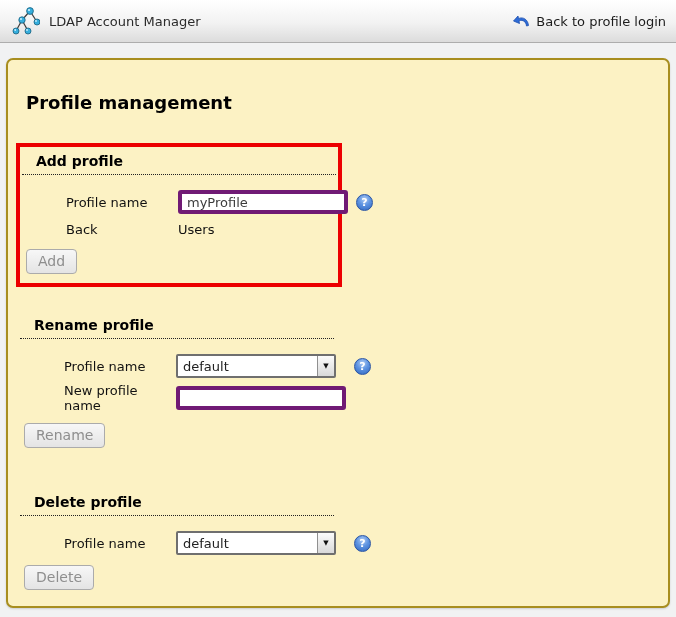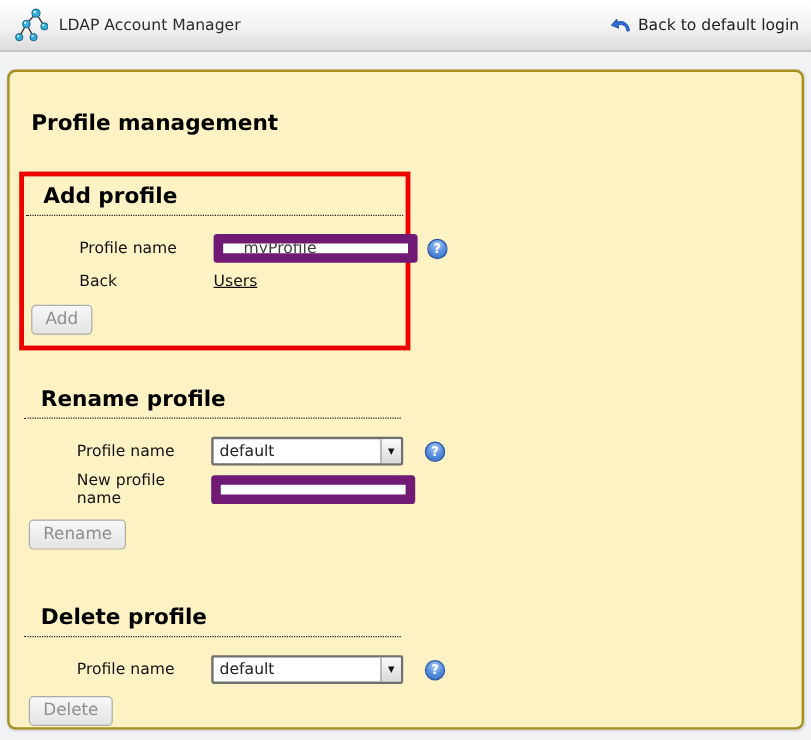--- a/index.html
+++ b/index.html
@@ -44,41 +44,41 @@
   .highlight-box {
     margin: 30px 0 0 8px;
     width: 326px;
     border: 4px solid #EC0000;
     padding: 6px 2px 9px 2px;
   }
   .section { width: 314px; }
   .section-rename { margin: 30px 0 0 12px; }
   .section-delete { margin: 46px 0 0 12px; }
   .legend {
-    font-size: 18px; font-weight: bold; color: #000;
+    font-size: 14px; font-weight: bold; color: #000;
     padding: 0 0 5px 14px;
     border-bottom: 1px dotted #222;
   }
   .rows { margin-top: 15px; padding-left: 4px; margin-left: 40px; }
   .frow {
     display: grid;
     grid-template-columns: 112px 178px 24px;
     align-items: center;
     margin-bottom: 5px;
     min-height: 24px;
   }
   .flabel { font-size: 13px; color: #111; }
-  .fvalue { font-size: 13px; color: #111; text-decoration: underline; }
+  .fvalue { font-size: 13px; color: #111; }
 
   input.text {
     width: 170px; height: 24px;
-    border: 8px solid #701a75; border-radius: 3px;
+    border: 4px solid #701a75; border-radius: 3px;
     background: #FFF; color: #3C3C3C;
     font-family: "DejaVu Sans", "Liberation Sans", sans-serif;
-    font-size: 13px; padding: 0 17px; outline: none;
+    font-size: 13px; padding: 0 5px; outline: none;
   }
 
   .fakeselect {
     width: 160px; height: 24px;
     border: 2px solid #6F6F6F; border-radius: 2px;
     background: #FFF;
     display: flex; align-items: center;
     cursor: default; overflow: hidden;
   }
   .fakeselect .sel-text {
@@ -137,21 +137,21 @@
         <circle cx="15" cy="25" r="0.9"></circle>
       </g>
     </svg>
     <span class="brand-title">LDAP Account Manager</span>
   </div>
   <div class="header-spacer"></div>
   <a class="back-link">
     <svg width="18" height="16" viewBox="0 0 18 16" aria-hidden="true">
       <path d="M16.5 12.5 C16 6.5 11 3.5 6.5 5.5 L6 3 L1.5 8 L7.5 10.5 L7 7.8 C11 6.5 14 8.5 14.5 13 Z" fill="#2E6BD6" stroke="#1D4FAE" stroke-width="0.8"></path>
     </svg>
-    <span>Back to default login</span>
+    <span>Back to profile login</span>
   </a>
 </div>
 
 <div class="content">
   <div class="page-title">Profile management</div>
 
   <div class="highlight-box">
     <div class="section">
       <div class="legend">Add profile</div>
       <div class="rows">

